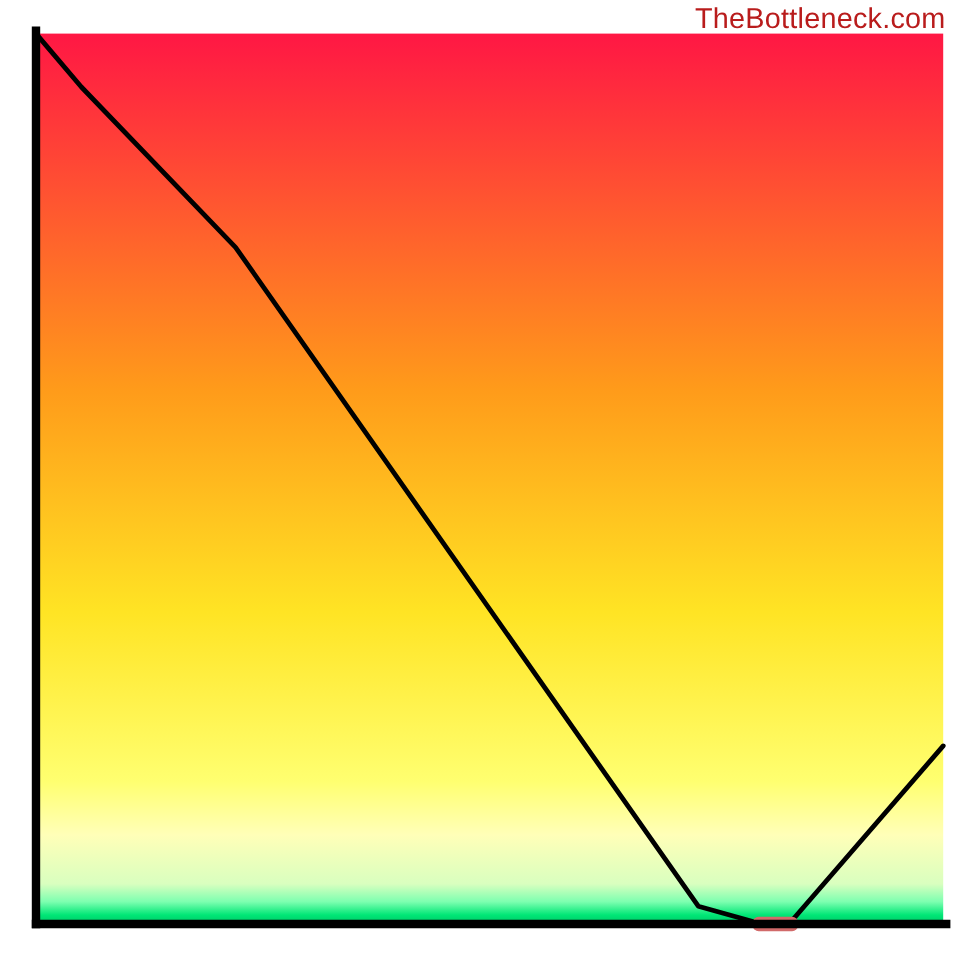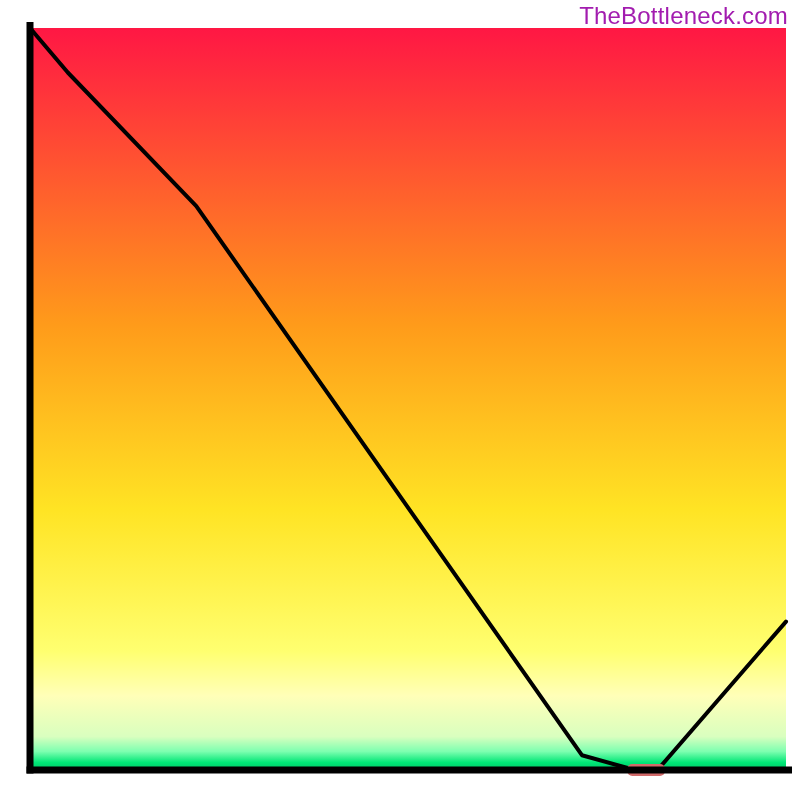--- a/index.html
+++ b/index.html
@@ -15,21 +15,21 @@
     width: 800px;
     height: 800px;
   }
   svg {
     display: block;
   }
   .watermark {
     position: absolute;
     top: 2px;
     right: 12px;
-    color: #a21caf;
+    color: #b91c1c;
     font-size: 24px;
     font-weight: 500;
     letter-spacing: 0.2px;
     user-select: none;
   }
 </style>
 </head>
 <body>
 
 <div class="chart-container">

